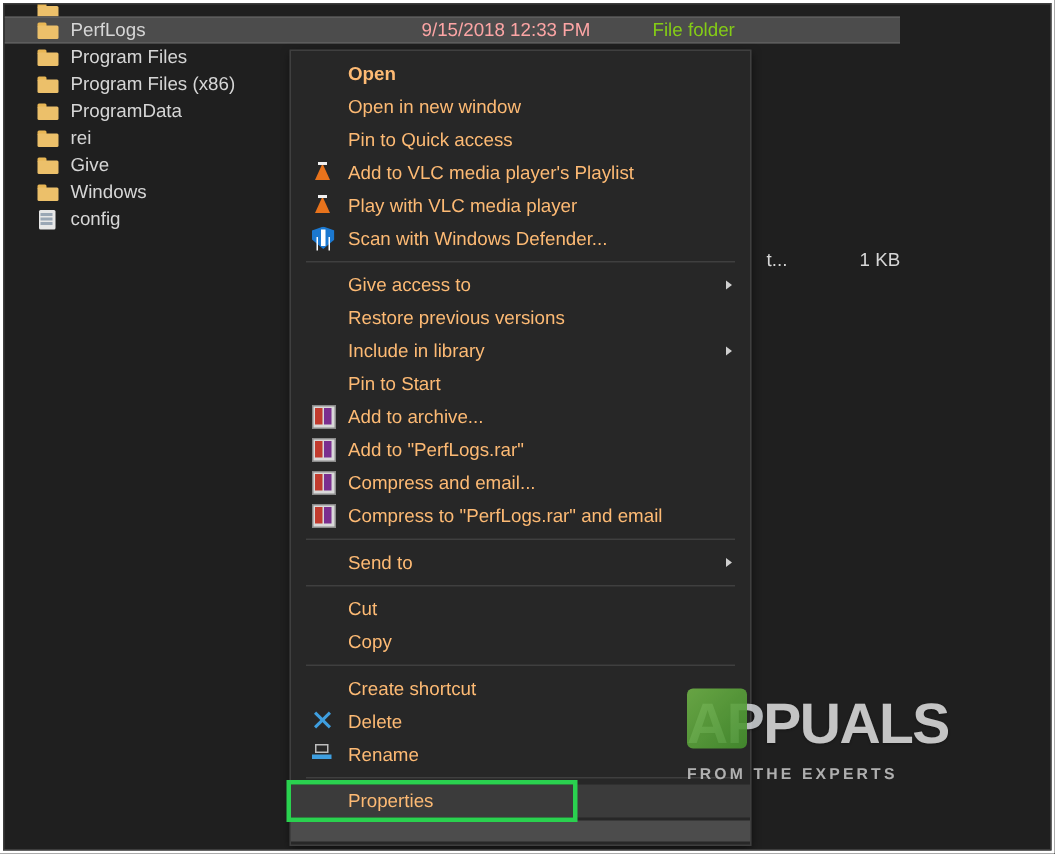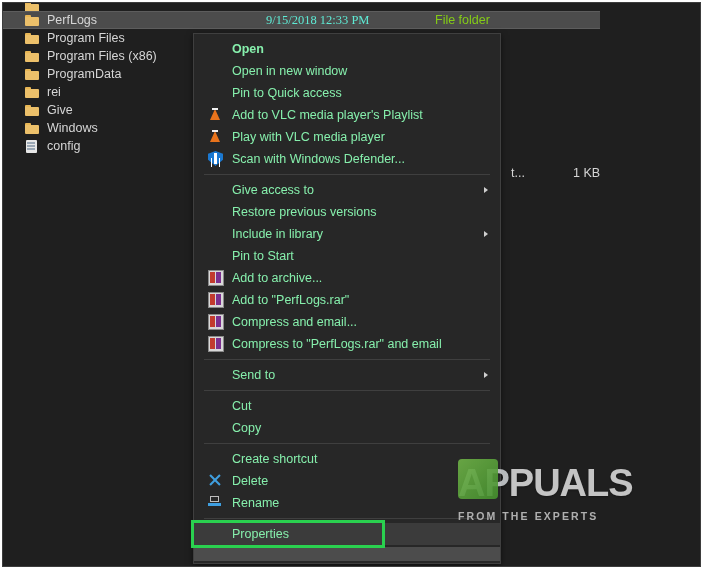--- a/index.html
+++ b/index.html
@@ -90,24 +90,23 @@
     width:8px;height:2px;
     background:#9aa7b5;
     box-shadow:0 3px 0 #9aa7b5, 0 6px 0 #9aa7b5;
   }
   .name-cell{
     width:auto;
     white-space:nowrap;
   }
   .date-cell{
     position:absolute;
-    left:263px;
+    left:278px;
     white-space:nowrap;
-    color:#5eead4;
-    font-family:Liberation Serif, serif;
+    color:#fca5a5;
   }
   .type-cell{
     position:absolute;
     left:420px;
     white-space:nowrap;
     color:#84cc16;
     margin-left:12px;
   }
   
   .stray-row{
@@ -125,21 +124,21 @@
     border:1px solid #3f3f3f;
     box-shadow:0 2px 6px rgba(0,0,0,.55);
     padding:4px 0 2px 0;
     box-sizing:border-box;
   }
   .ctx-item{
     position:relative;
     height:22px;
     display:flex;
     align-items:center;
-    color:#86efac;
+    color:#fdba74;
     font-size:12.5px;
     padding-left:38px;
     box-sizing:border-box;
     white-space:nowrap;
   }
   .ctx-item.bold{font-weight:bold;}
   .ctx-item .ctx-ico{
     position:absolute;
     left:14px;top:50%;
     transform:translateY(-50%);

